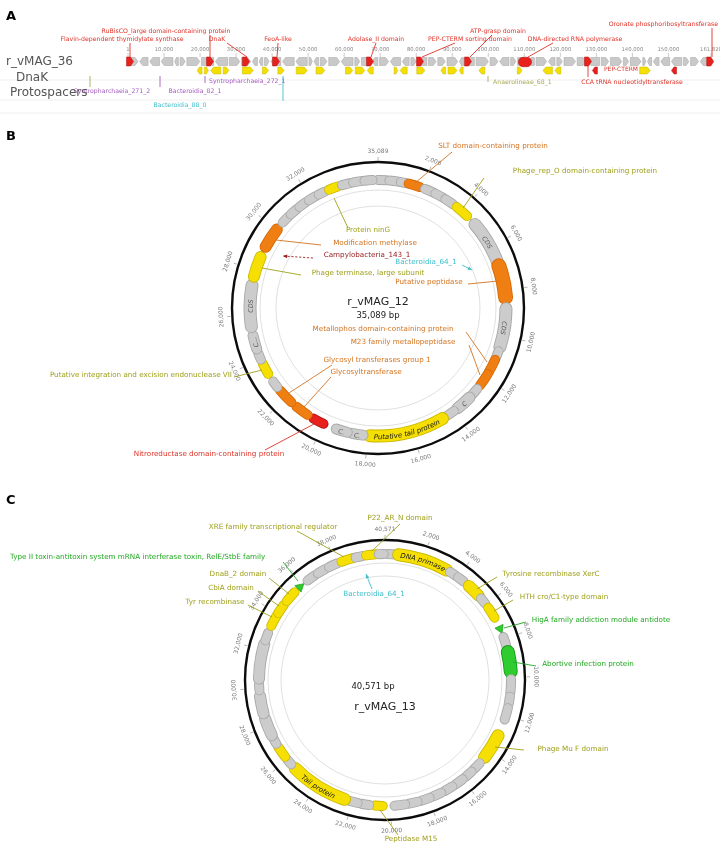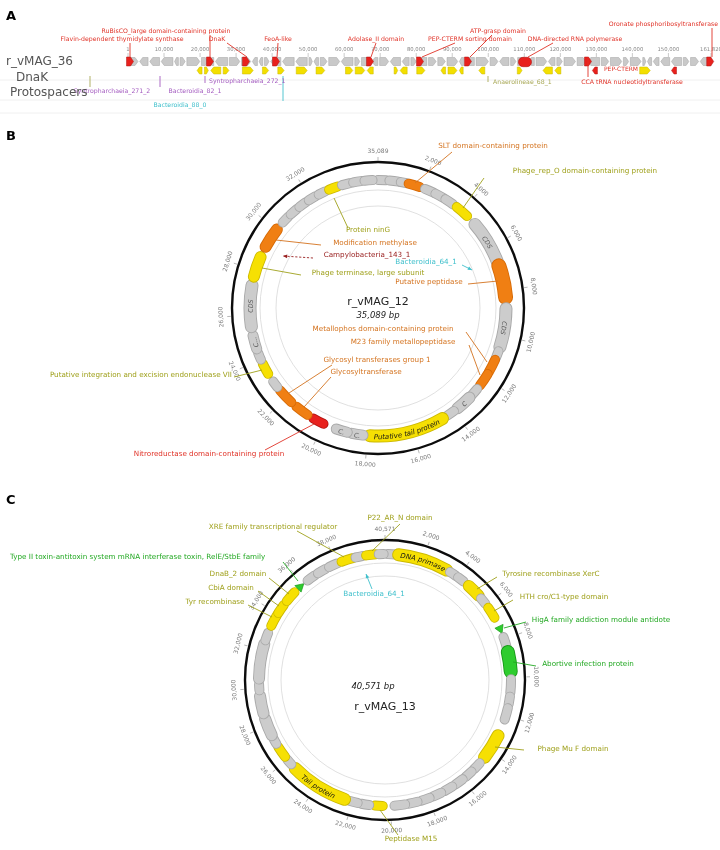--- a/index.html
+++ b/index.html
@@ -2,21 +2,21 @@
 <html><head>
 <meta charset="utf-8">
 <style>
   html,body{margin:0;padding:0;background:#fff;}
   .fig{position:relative;width:720px;height:850px;background:#ffffff;overflow:hidden;
        font-family:"DejaVu Sans", sans-serif;}
   svg{position:absolute;left:0;top:0;}
   .pl{position:absolute;font-weight:bold;font-size:13px;color:#000;}
   .trk{position:absolute;font-size:12px;color:#555;text-align:center;line-height:1.3;}
   .ct{position:absolute;transform:translateX(-50%);font-size:11px;color:#222;text-align:center;}
-  .cs{position:absolute;transform:translateX(-50%);font-size:8.5px;color:#222;text-align:center;font-style:italic;}
+  .cs{position:absolute;transform:translateX(-50%);font-size:8.5px;color:#222;text-align:center;}
 </style>
 </head>
 <body>
 
 <div class="fig">
 
   <svg id="fig" width="720" height="850" viewBox="0 0 720 850">
       <line x1="0" y1="80" x2="720" y2="80" stroke="#ececec" stroke-width="0.8"></line>
       <line x1="0" y1="100" x2="720" y2="100" stroke="#ececec" stroke-width="0.8"></line>
       <line x1="0" y1="113" x2="720" y2="113" stroke="#ececec" stroke-width="0.8"></line>

